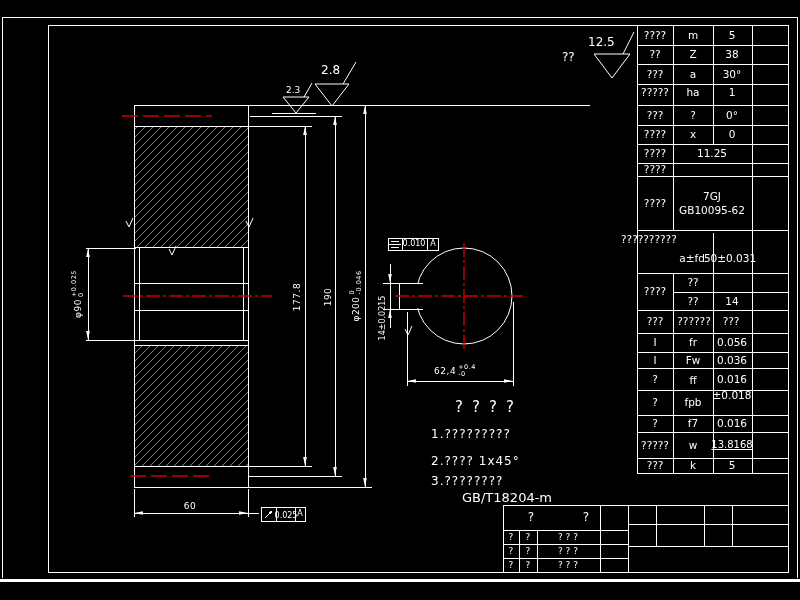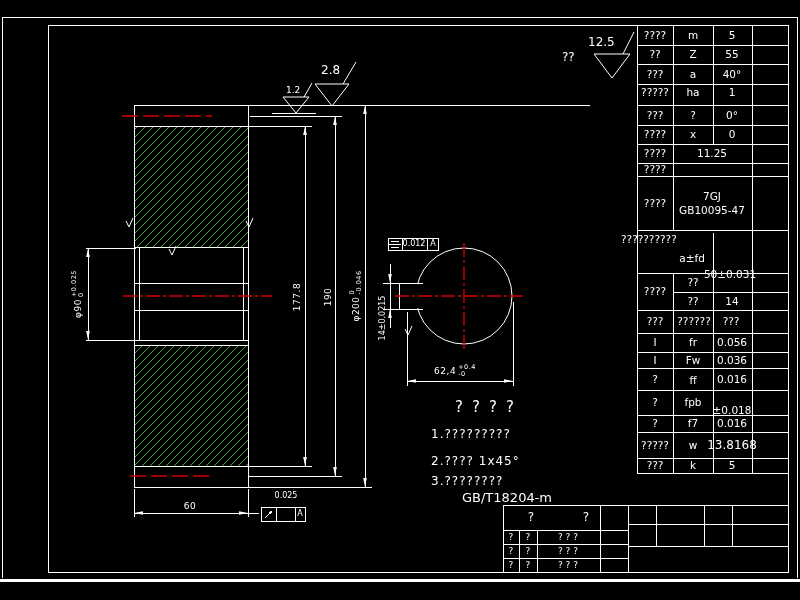--- a/index.html
+++ b/index.html
@@ -6,21 +6,21 @@
   #canvas{position:relative;width:800px;height:600px;background:#000;overflow:hidden;
           font-family:"DejaVu Sans",sans-serif;color:#fff;}
   #canvas svg{position:absolute;left:0;top:0;}
   .t{position:absolute;white-space:nowrap;line-height:1;transform:translate(-50%,-50%);}
   .lt{position:absolute;white-space:nowrap;line-height:1;}
   .v{transform:translate(-50%,-50%) rotate(-90deg);}
   .dim{font-size:9px;letter-spacing:0.5px;}
   .dimsm{font-size:8px;}
   .stack{display:inline-flex;flex-direction:column;font-size:6.5px;line-height:1.05;margin-left:2px;vertical-align:middle;}
   .tbl{font-size:10.5px;}
-  .tblsm{font-size:12px;}
+  .tblsm{font-size:10px;text-decoration:underline;}
   .fcf{font-size:8px;}
   .note{font-size:12px;letter-spacing:1px;}
   .note4{font-size:13px;margin-left:32px;}
   .ttl{font-size:15px;letter-spacing:9px;}
   .rough{font-size:12px;}
   .roughsm{font-size:9px;}
   .tb-big{font-size:12px;}
   .tb-sm{font-size:9px;}
 </style>
 </head>
@@ -186,86 +186,86 @@
     <line x1="628" y1="546" x2="788" y2="546"></line>
     <line x1="656" y1="505" x2="656" y2="546"></line>
     <line x1="704" y1="505" x2="704" y2="546"></line>
     <line x1="732" y1="505" x2="732" y2="546"></line>
   </g>
 </svg>
 
 <span class="lt rough" style="left:562px;top:51px">??</span>
 <span class="lt rough" style="left:588px;top:36px">12.5</span>
 <span class="lt rough" style="left:321px;top:64px">2.8</span>
-<span class="lt roughsm" style="left:286px;top:86px">1.2</span>
+<span class="lt roughsm" style="left:286px;top:86px">2.3</span>
 
 <span class="t v dim" style="left:297px;top:297px">177.8</span>
 <span class="t v dim" style="left:328px;top:297px">190</span>
 <span class="t v dim" style="left:356px;top:296px"><span>φ200</span><span class="stack">
         <span>0</span>
         <span>-0.046</span>
       </span></span>
 <span class="t v dim" style="left:78px;top:294px"><span>φ90</span><span class="stack">
         <span>+0.025</span>
         <span>0</span>
       </span></span>
 <span class="t dim" style="left:190px;top:506px">60</span>
 <span class="t v dimsm" style="left:383px;top:318px">14±0.0215</span>
 <span class="t dim" style="left:455px;top:371px"><span>62,4</span><span class="stack">
         <span>+0.4</span>
         <span>-0</span>
       </span></span>
 
-<span class="t fcf" style="left:414px;top:244px">0.012</span>
+<span class="t fcf" style="left:414px;top:244px">0.010</span>
 <span class="t fcf" style="left:433px;top:244px">A</span>
-<span class="t fcf" style="left:286px;top:496px">0.025</span>
+<span class="t fcf" style="left:286px;top:516px">0.025</span>
 <span class="t fcf" style="left:300px;top:514px">A</span>
 
 <span class="lt ttl" style="left:455px;top:400px">????</span>
 <span class="lt note" style="left:431px;top:428px">1.?????????</span>
 <span class="lt note" style="left:431px;top:455px">2.???? 1x45°</span>
 <span class="lt note" style="left:431px;top:475px">3.????????</span>
 <span class="lt note4" style="left:430px;top:491px">GB/T18204-m</span>
 
 <span class="t tbl" style="left:655px;top:35px">????</span>
 <span class="t tbl" style="left:693px;top:35px">m</span>
 <span class="t tbl" style="left:732px;top:35px">5</span>
 
 <span class="t tbl" style="left:655px;top:54px">??</span>
 <span class="t tbl" style="left:693px;top:54px">Z</span>
-<span class="t tbl" style="left:732px;top:54px">55</span>
+<span class="t tbl" style="left:732px;top:54px">38</span>
 
 <span class="t tbl" style="left:655px;top:74px">???</span>
 <span class="t tbl" style="left:693px;top:74px">a</span>
-<span class="t tbl" style="left:732px;top:74px">40°</span>
+<span class="t tbl" style="left:732px;top:74px">30°</span>
 
 <span class="t tbl" style="left:655px;top:92px">?????</span>
 <span class="t tbl" style="left:693px;top:92px">ha</span>
 <span class="t tbl" style="left:732px;top:92px">1</span>
 
 <span class="t tbl" style="left:655px;top:115px">???</span>
 <span class="t tbl" style="left:693px;top:115px">?</span>
 <span class="t tbl" style="left:732px;top:115px">0°</span>
 
 <span class="t tbl" style="left:655px;top:134px">????</span>
 <span class="t tbl" style="left:693px;top:134px">x</span>
 <span class="t tbl" style="left:732px;top:134px">0</span>
 
 <span class="t tbl" style="left:655px;top:153px">????</span>
 <span class="t tbl" style="left:712px;top:153px">11.25</span>
 
 <span class="t tbl" style="left:655px;top:169px">????</span>
 
 <span class="t tbl" style="left:655px;top:203px">????</span>
 <span class="t tbl" style="left:712px;top:196px">7GJ</span>
-<span class="t tbl" style="left:712px;top:210px">GB10095-47</span>
+<span class="t tbl" style="left:712px;top:210px">GB10095-62</span>
 
 <span class="lt tbl" style="left:621px;top:234px">??????????</span>
 <span class="t tbl" style="left:692px;top:258px">a±fd</span>
-<span class="t tbl" style="left:730px;top:274px">50±0.031</span>
+<span class="t tbl" style="left:730px;top:258px">50±0.031</span>
 
 <span class="t tbl" style="left:655px;top:291px">????</span>
 <span class="t tbl" style="left:693px;top:282px">??</span>
 <span class="t tbl" style="left:693px;top:301px">??</span>
 <span class="t tbl" style="left:732px;top:301px">14</span>
 
 <span class="t tbl" style="left:655px;top:321px">???</span>
 <span class="t tbl" style="left:694px;top:321px">??????</span>
 <span class="t tbl" style="left:731px;top:321px">???</span>
 
@@ -276,21 +276,21 @@
 <span class="t tbl" style="left:655px;top:360px">I</span>
 <span class="t tbl" style="left:693px;top:360px">Fw</span>
 <span class="t tbl" style="left:732px;top:360px">0.036</span>
 
 <span class="t tbl" style="left:655px;top:379px">?</span>
 <span class="t tbl" style="left:693px;top:380px">ff</span>
 <span class="t tbl" style="left:732px;top:379px">0.016</span>
 
 <span class="t tbl" style="left:655px;top:402px">?</span>
 <span class="t tbl" style="left:693px;top:402px">fpb</span>
-<span class="t tbl" style="left:732px;top:410px">±0.018</span>
+<span class="t tbl" style="left:732px;top:395px">±0.018</span>
 
 <span class="t tbl" style="left:655px;top:423px">?</span>
 <span class="t tbl" style="left:693px;top:423px">f7</span>
 <span class="t tbl" style="left:732px;top:423px">0.016</span>
 
 <span class="t tbl" style="left:655px;top:445px">?????</span>
 <span class="t tbl" style="left:693px;top:445px">w</span>
 <span class="t tblsm" style="left:732px;top:445px">13.8168</span>
 
 <span class="t tbl" style="left:655px;top:465px">???</span>

